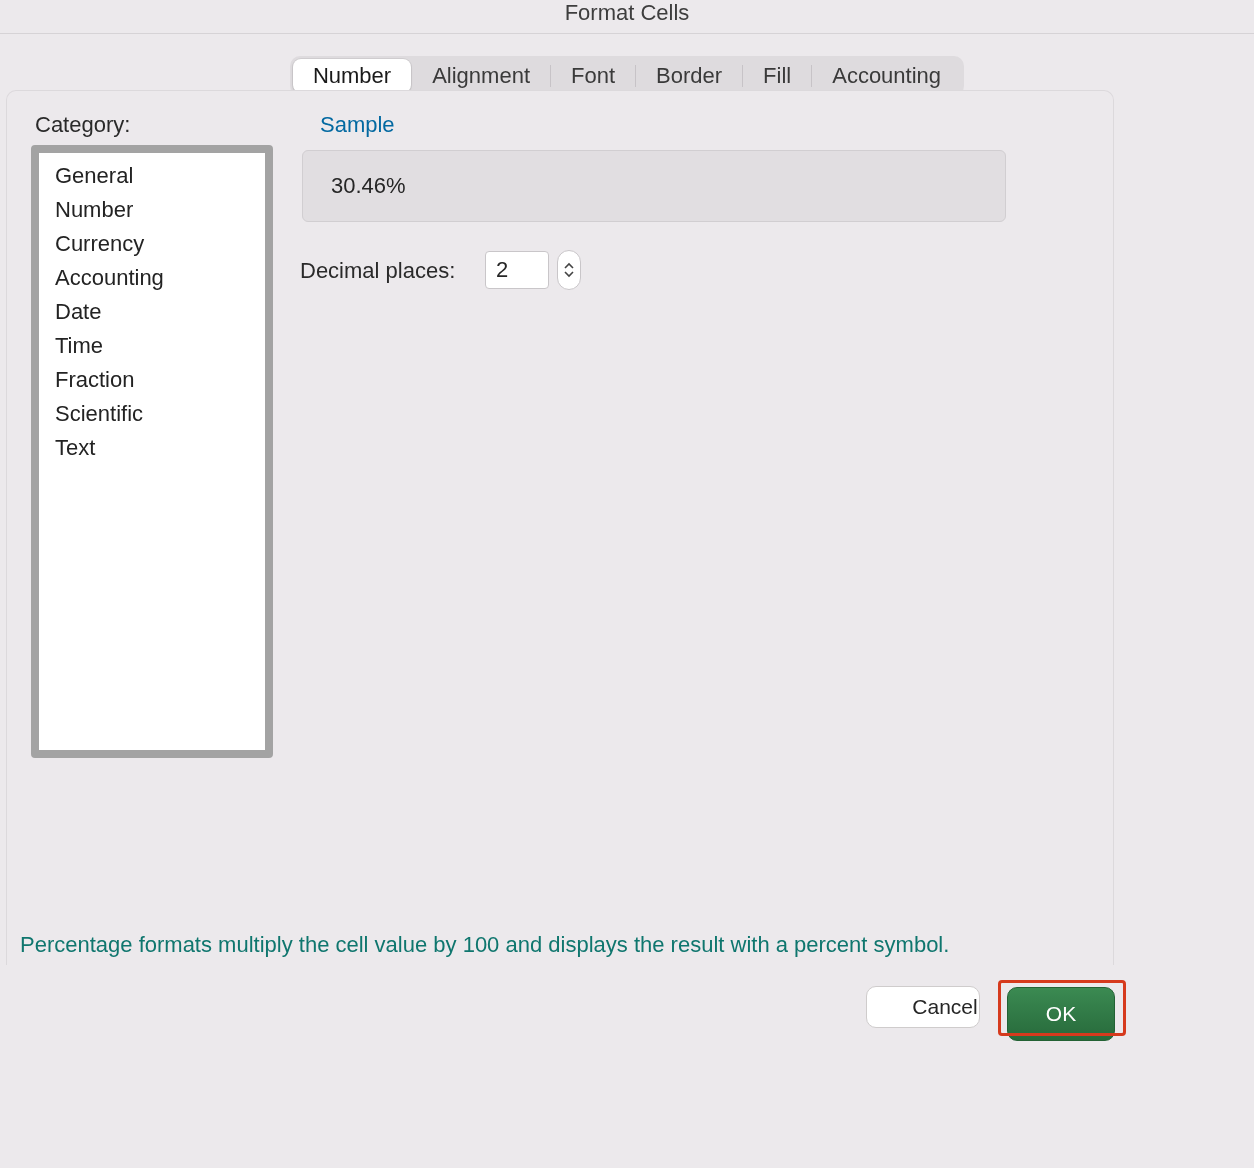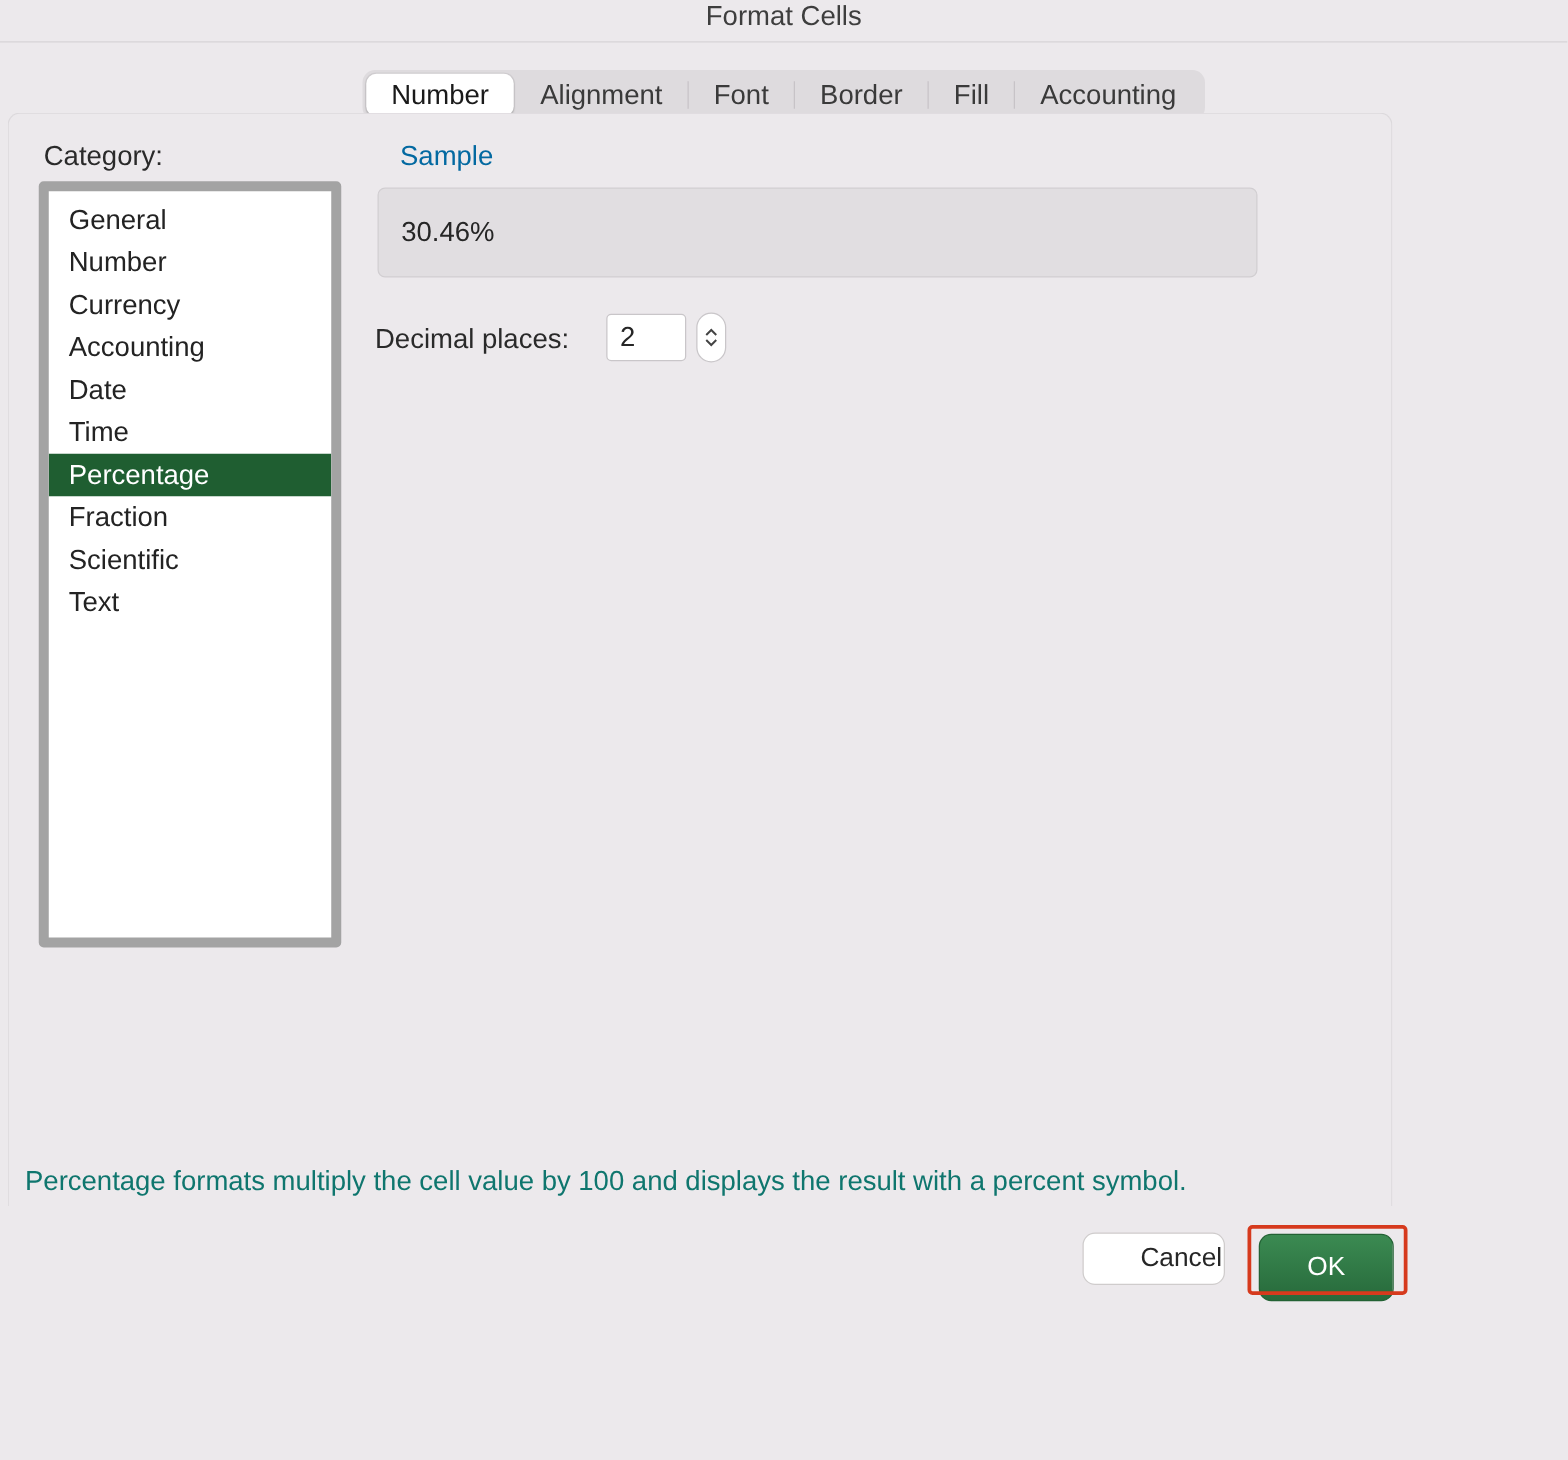--- a/index.html
+++ b/index.html
@@ -112,21 +112,21 @@
     position: absolute;
     left: 302px;
     top: 150px;
     width: 704px;
     height: 72px;
     background: #e1dee1;
     border: 1px solid #d1ced1;
     border-radius: 6px;
     display: flex;
     align-items: center;
-    padding-left: 18px;
+    padding-left: 28px;
     font-size: 22px;
     color: #262626;
   }
 
   .dec-label {
     position: absolute;
     left: 300px;
     top: 258px;
     font-size: 22px;
     color: #2a2a2a;
@@ -247,21 +247,20 @@
 
 <div class="cat-label">Category:</div>
 <div class="cat-box">
   <div class="cat-list" id="cat-list">
       <div class="cat-item"><span>General</span></div>
       <div class="cat-item"><span>Number</span></div>
       <div class="cat-item"><span>Currency</span></div>
       <div class="cat-item"><span>Accounting</span></div>
       <div class="cat-item"><span>Date</span></div>
       <div class="cat-item"><span>Time</span></div>
-      <div class="cat-item selected"><span>Percentage</span></div>
       <div class="cat-item"><span>Fraction</span></div>
       <div class="cat-item"><span>Scientific</span></div>
       <div class="cat-item"><span>Text</span></div>
     </div>
 </div>
 
 <div class="sample-label">Sample</div>
 <div class="sample-box">
   <span>30.46%</span>
 </div>

